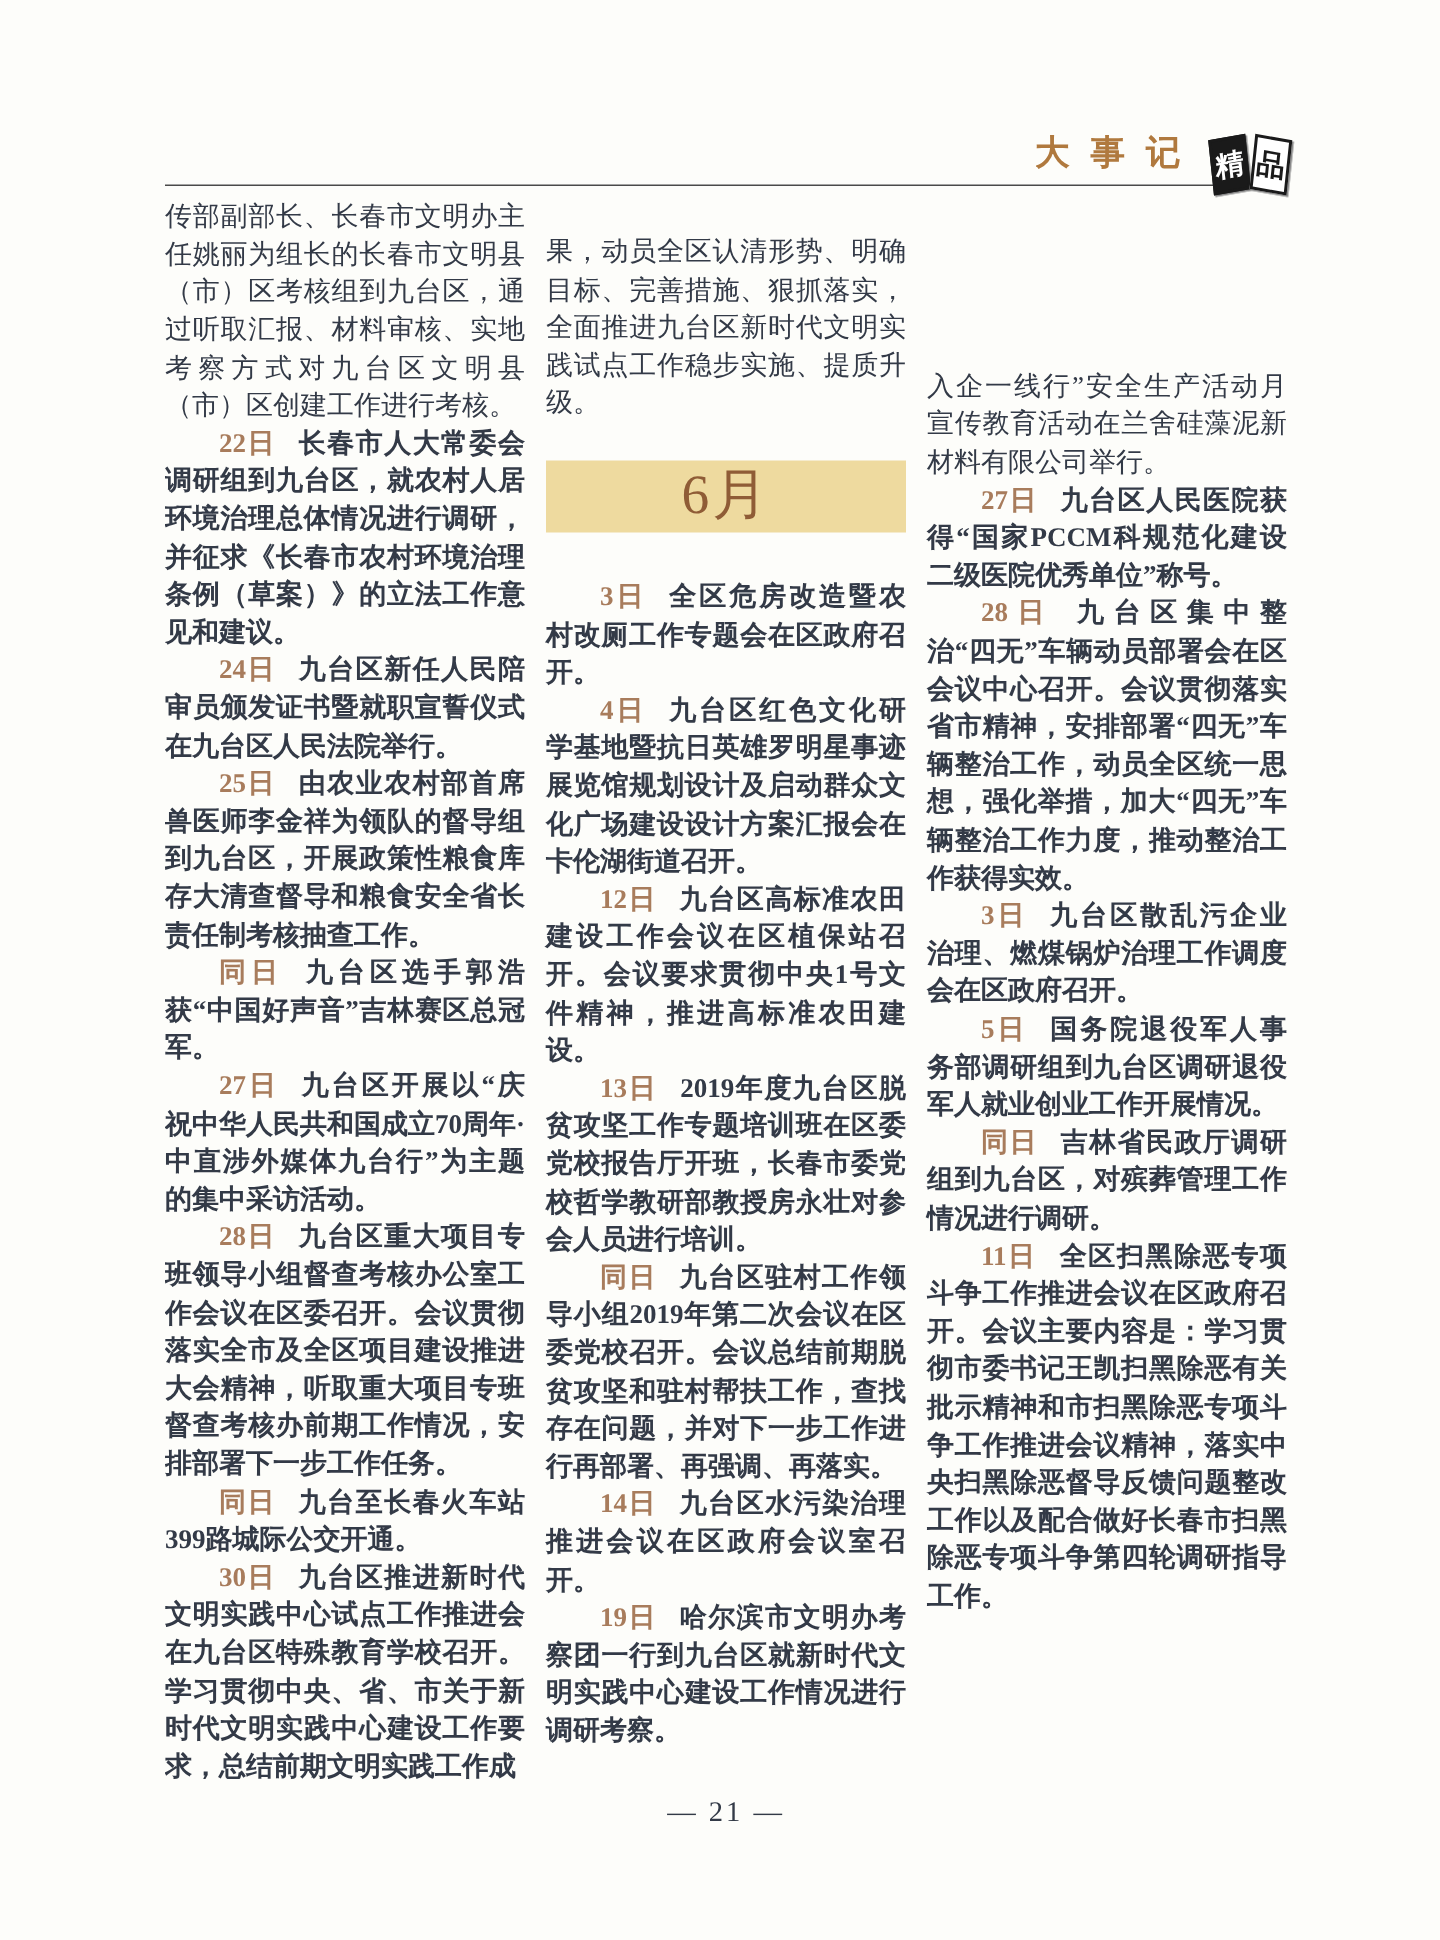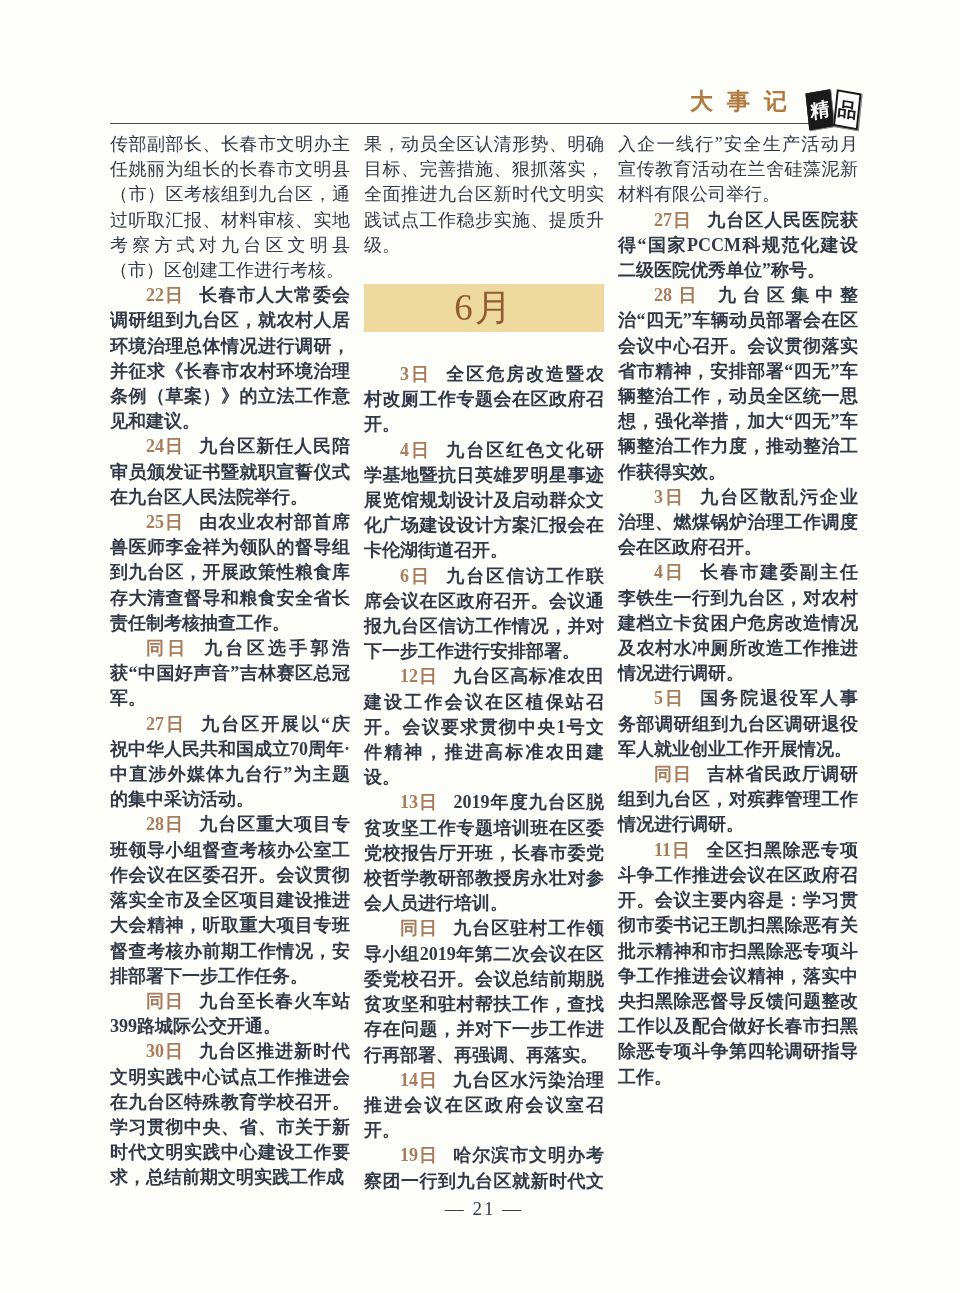--- a/index.html
+++ b/index.html
@@ -73,20 +73,21 @@
     transform:rotate(6deg) skewY(4deg);
     transform-origin:bottom left;
   }
   
   .columns{
     display:flex;
     gap:14px;
     margin-top:8px;
     height:1058px;
     overflow:hidden;
+    align-items:center;
   }
   .col{
     width:240px;
     font-size:18px;
     line-height:25.2px;
     text-align:justify;
     text-justify:inter-ideograph;
   }
   .col p{margin:0;padding:0;}
   .col p.entry{text-indent:2em;font-weight:bold;}
@@ -139,33 +140,31 @@
         <p class="entry"><span class="date">27日</span>九台区开展以“庆祝中华人民共和国成立70周年·中直涉外媒体九台行”为主题的集中采访活动。</p>
         <p class="entry"><span class="date">28日</span>九台区重大项目专班领导小组督查考核办公室工作会议在区委召开。会议贯彻落实全市及全区项目建设推进大会精神，听取重大项目专班督查考核办前期工作情况，安排部署下一步工作任务。</p>
         <p class="entry"><span class="date">同日</span>九台至长春火车站399路城际公交开通。</p>
         <p class="entry"><span class="date">30日</span>九台区推进新时代文明实践中心试点工作推进会在九台区特殊教育学校召开。学习贯彻中央、省、市关于新时代文明实践中心建设工作要求，总结前期文明实践工作成</p>
       </section>
     <section class="col">
         <p class="cont">果，动员全区认清形势、明确目标、完善措施、狠抓落实，全面推进九台区新时代文明实践试点工作稳步实施、提质升级。</p>
         <div class="month-box">6月</div>
         <p class="entry"><span class="date">3日</span>全区危房改造暨农村改厕工作专题会在区政府召开。</p>
         <p class="entry"><span class="date">4日</span>九台区红色文化研学基地暨抗日英雄罗明星事迹展览馆规划设计及启动群众文化广场建设设计方案汇报会在卡伦湖街道召开。</p>
-        <p class="entry"><span class="date">6日</span>九台区信访工作联席会议在区政府召开。会议通报九台区信访工作情况，并对下一步工作进行安排部署。</p>
         <p class="entry"><span class="date">12日</span>九台区高标准农田建设工作会议在区植保站召开。会议要求贯彻中央1号文件精神，推进高标准农田建设。</p>
         <p class="entry"><span class="date">13日</span>2019年度九台区脱贫攻坚工作专题培训班在区委党校报告厅开班，长春市委党校哲学教研部教授房永壮对参会人员进行培训。</p>
         <p class="entry"><span class="date">同日</span>九台区驻村工作领导小组2019年第二次会议在区委党校召开。会议总结前期脱贫攻坚和驻村帮扶工作，查找存在问题，并对下一步工作进行再部署、再强调、再落实。</p>
         <p class="entry"><span class="date">14日</span>九台区水污染治理推进会议在区政府会议室召开。</p>
         <p class="entry"><span class="date">19日</span>哈尔滨市文明办考察团一行到九台区就新时代文明实践中心建设工作情况进行调研考察。</p>
       </section>
     <section class="col">
         <p class="cont">入企一线行”安全生产活动月宣传教育活动在兰舍硅藻泥新材料有限公司举行。</p>
         <p class="entry"><span class="date">27日</span>九台区人民医院获得“国家PCCM科规范化建设二级医院优秀单位”称号。</p>
         <p class="entry"><span class="date">28日</span>九台区集中整治“四无”车辆动员部署会在区会议中心召开。会议贯彻落实省市精神，安排部署“四无”车辆整治工作，动员全区统一思想，强化举措，加大“四无”车辆整治工作力度，推动整治工作获得实效。</p>
         <p class="entry"><span class="date">3日</span>九台区散乱污企业治理、燃煤锅炉治理工作调度会在区政府召开。</p>
-        <p class="entry"><span class="date">4日</span>长春市建委副主任李铁生一行到九台区，对农村建档立卡贫困户危房改造情况及农村水冲厕所改造工作推进情况进行调研。</p>
         <p class="entry"><span class="date">5日</span>国务院退役军人事务部调研组到九台区调研退役军人就业创业工作开展情况。</p>
         <p class="entry"><span class="date">同日</span>吉林省民政厅调研组到九台区，对殡葬管理工作情况进行调研。</p>
         <p class="entry"><span class="date">11日</span>全区扫黑除恶专项斗争工作推进会议在区政府召开。会议主要内容是：学习贯彻市委书记王凯扫黑除恶有关批示精神和市扫黑除恶专项斗争工作推进会议精神，落实中央扫黑除恶督导反馈问题整改工作以及配合做好长春市扫黑除恶专项斗争第四轮调研指导工作。</p>
       </section>
   </main>
 
   <footer class="footer">
     <span>— 21 —</span>
   </footer>
 

